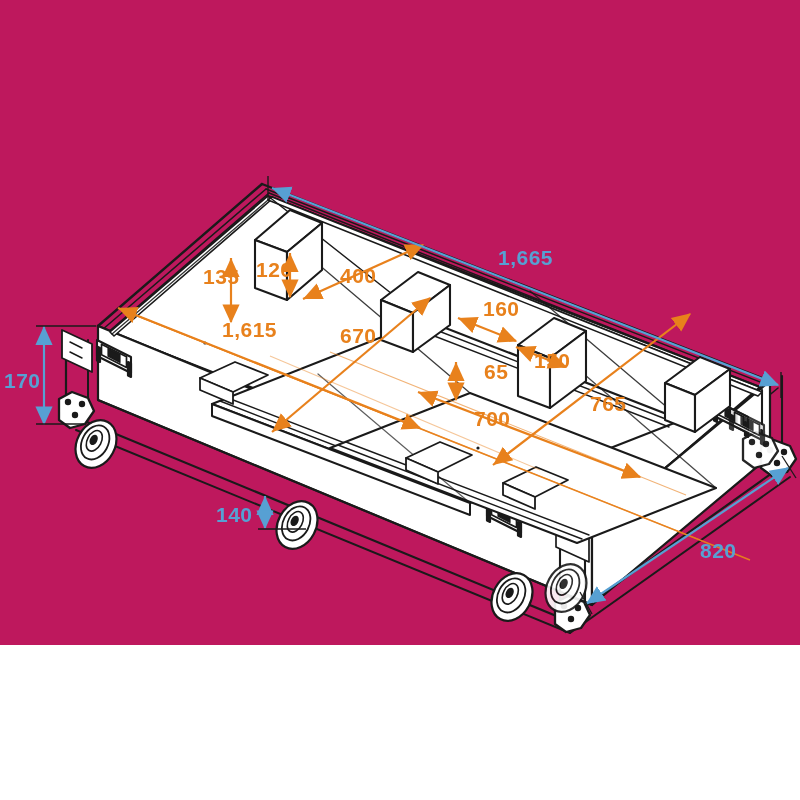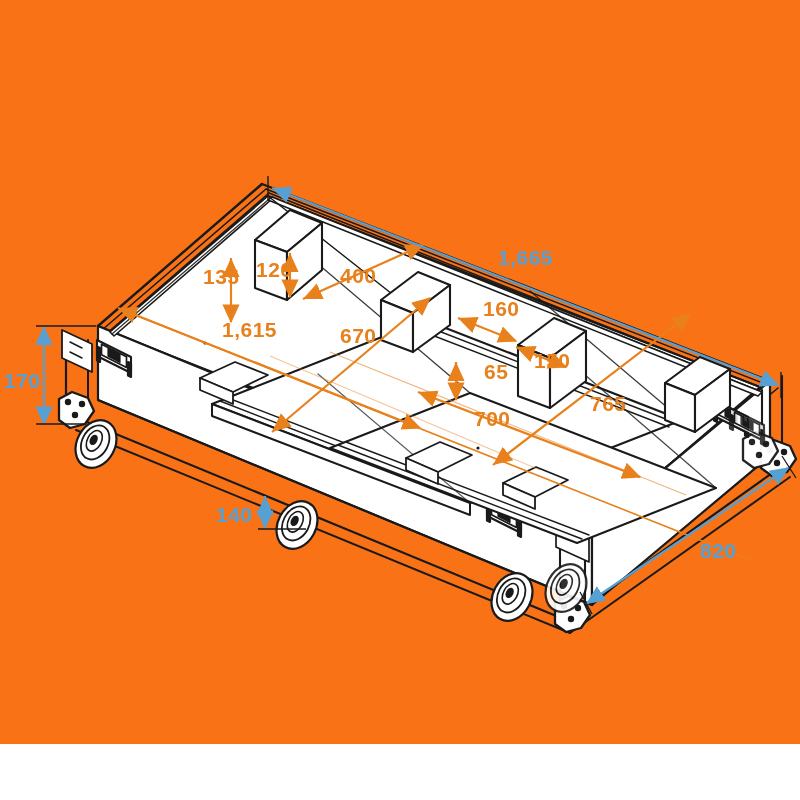--- a/index.html
+++ b/index.html
@@ -10,22 +10,22 @@
   }
   body {
     width: 800px;
     height: 800px;
     overflow: hidden;
     font-family: "Liberation Sans", sans-serif;
   }
   #stage {
     position: relative;
     width: 800px;
-    height: 744px;
-    background: #f97316;
+    height: 645px;
+    background: #be185d;
   }
   #drawing {
     position: absolute;
     left: 0;
     top: 0;
     width: 800px;
     height: 800px;
     display: block;
   }
   .dim-label {

